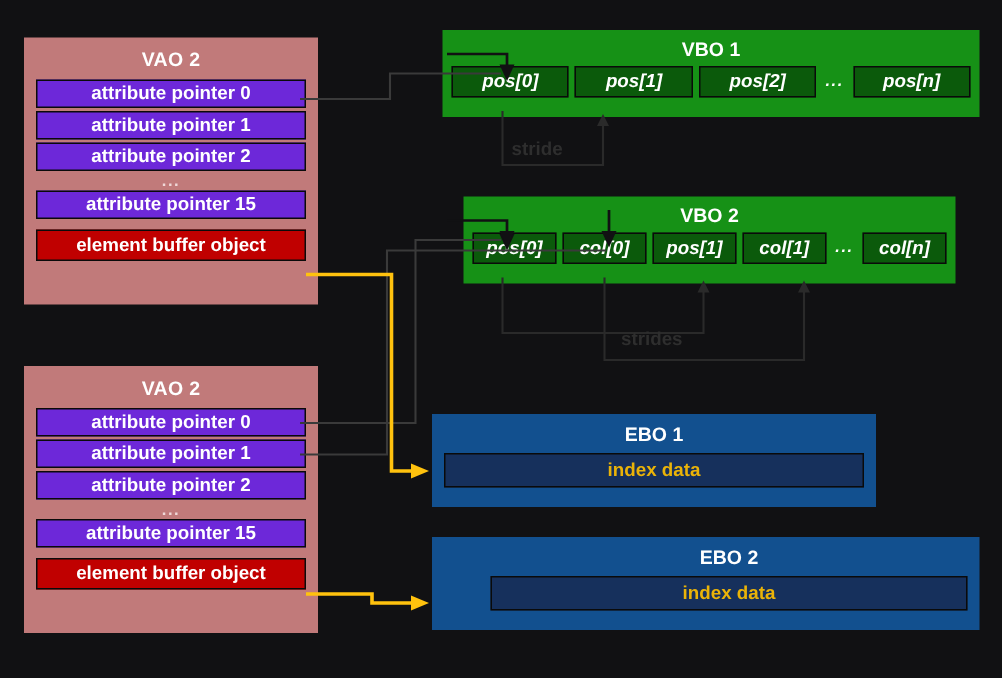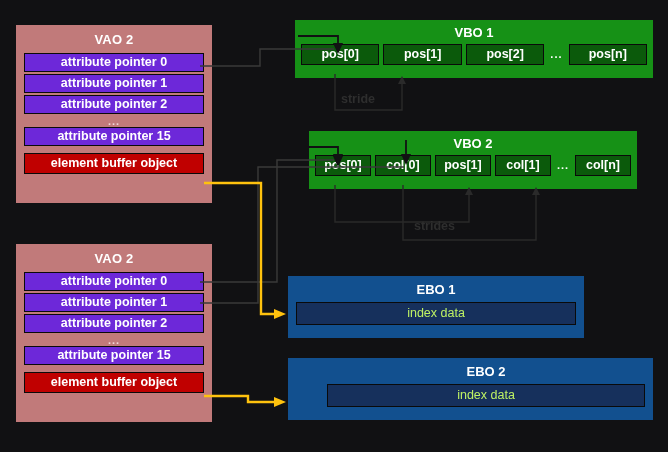--- a/index.html
+++ b/index.html
@@ -80,20 +80,21 @@
     font-size: 13px;
     font-weight: bold;
     padding-top: 5px;
     padding-bottom: 4px;
   }
   .vbo-cells {
     display: flex;
     align-items: center;
     padding: 0 6px 6px 6px;
     gap: 4px;
+    font-style: italic;
   }
   .vbo-cell {
     background: #0b5a0b;
     border: 1.5px solid #0a0a0a;
     color: #ffffff;
     font-size: 12.5px;
     font-weight: bold;
     text-align: center;
     line-height: 19px;
     height: 19px;
@@ -120,23 +121,23 @@
     color: #ffffff;
     font-size: 13px;
     font-weight: bold;
     padding-top: 6px;
     padding-bottom: 5px;
   }
   .ebo-data {
     margin: 0 8px 8px 8px;
     background: #16305c;
     border: 1.5px solid #0a0a0a;
-    color: #bef264;
-    font-size: 12.5px;
-    font-weight: normal;
+    color: #eab308;
+    font-size: 12.5px;
+    font-weight: bold;
     text-align: center;
     line-height: 21px;
     height: 21px;
   }
 
   
   .wire-layer {
     position: absolute;
     left: 0; top: 0;
     width: 668px;

